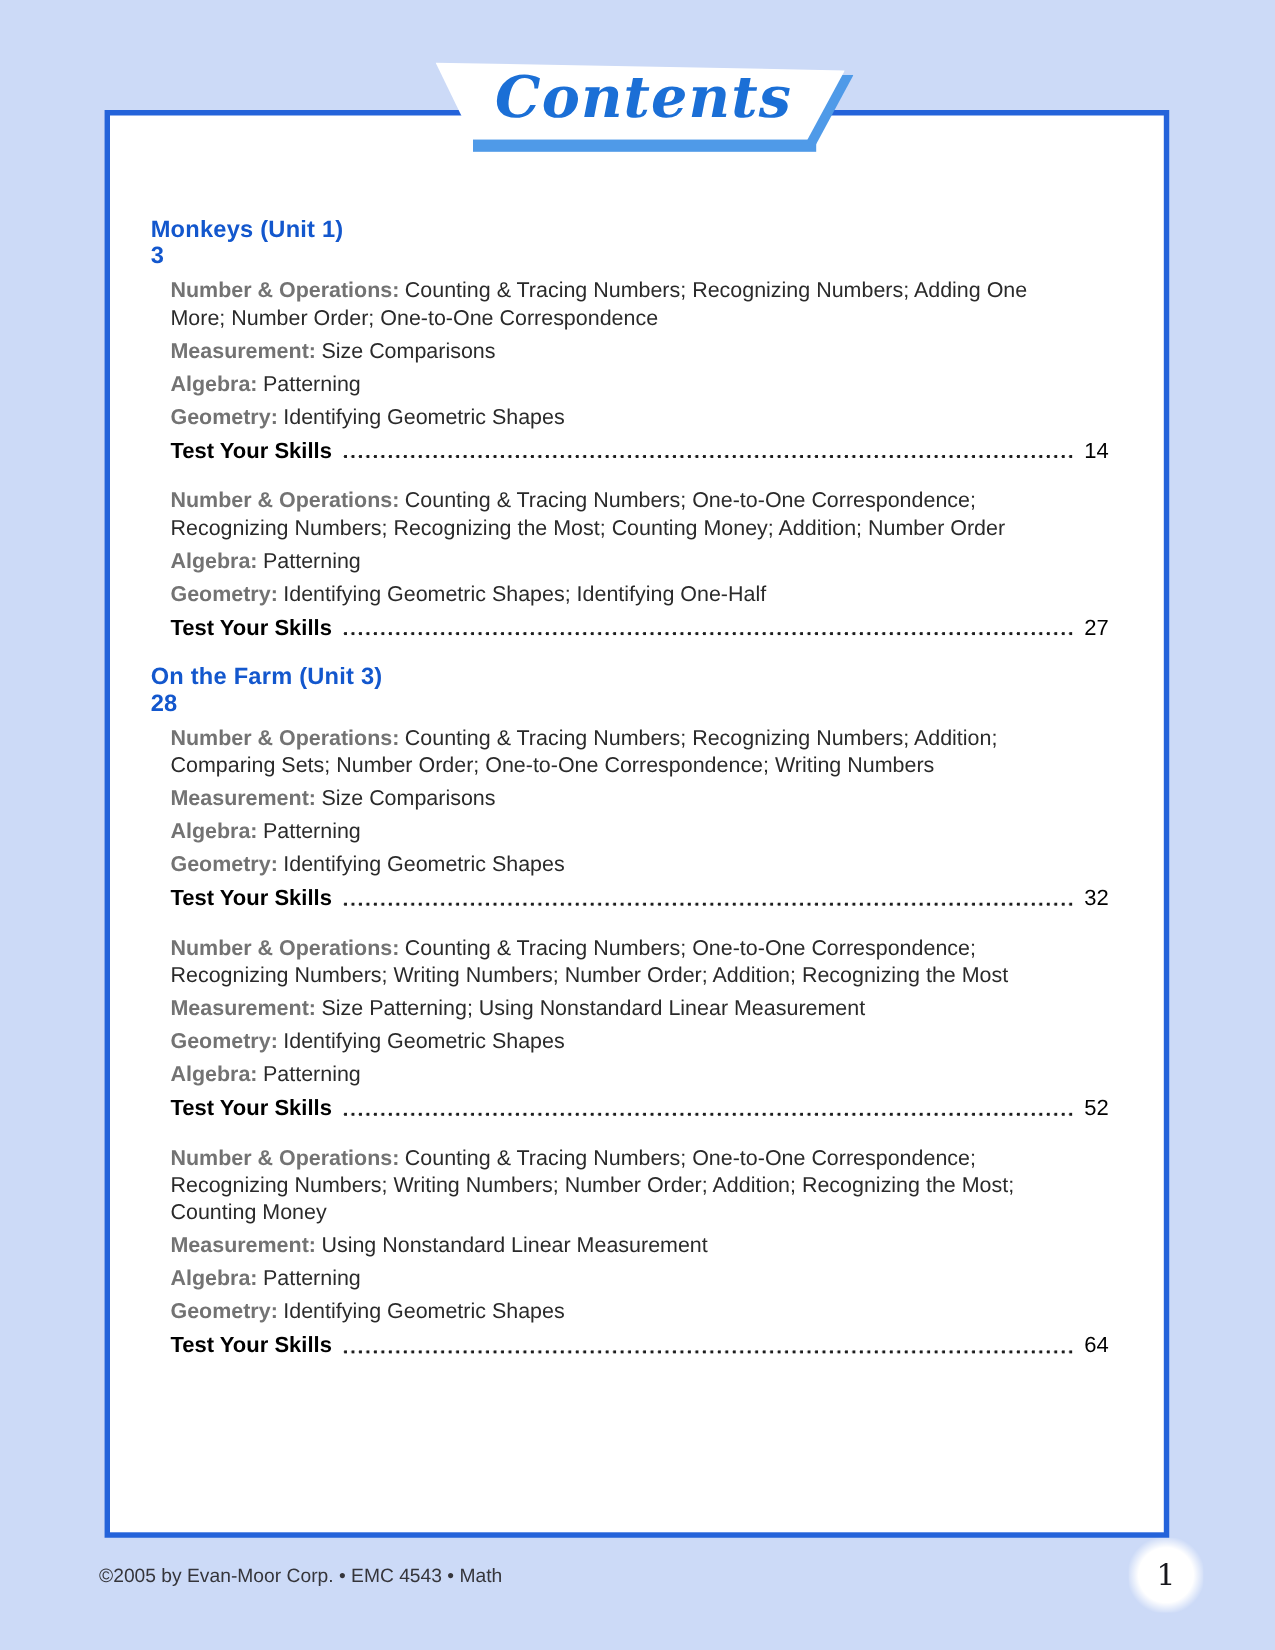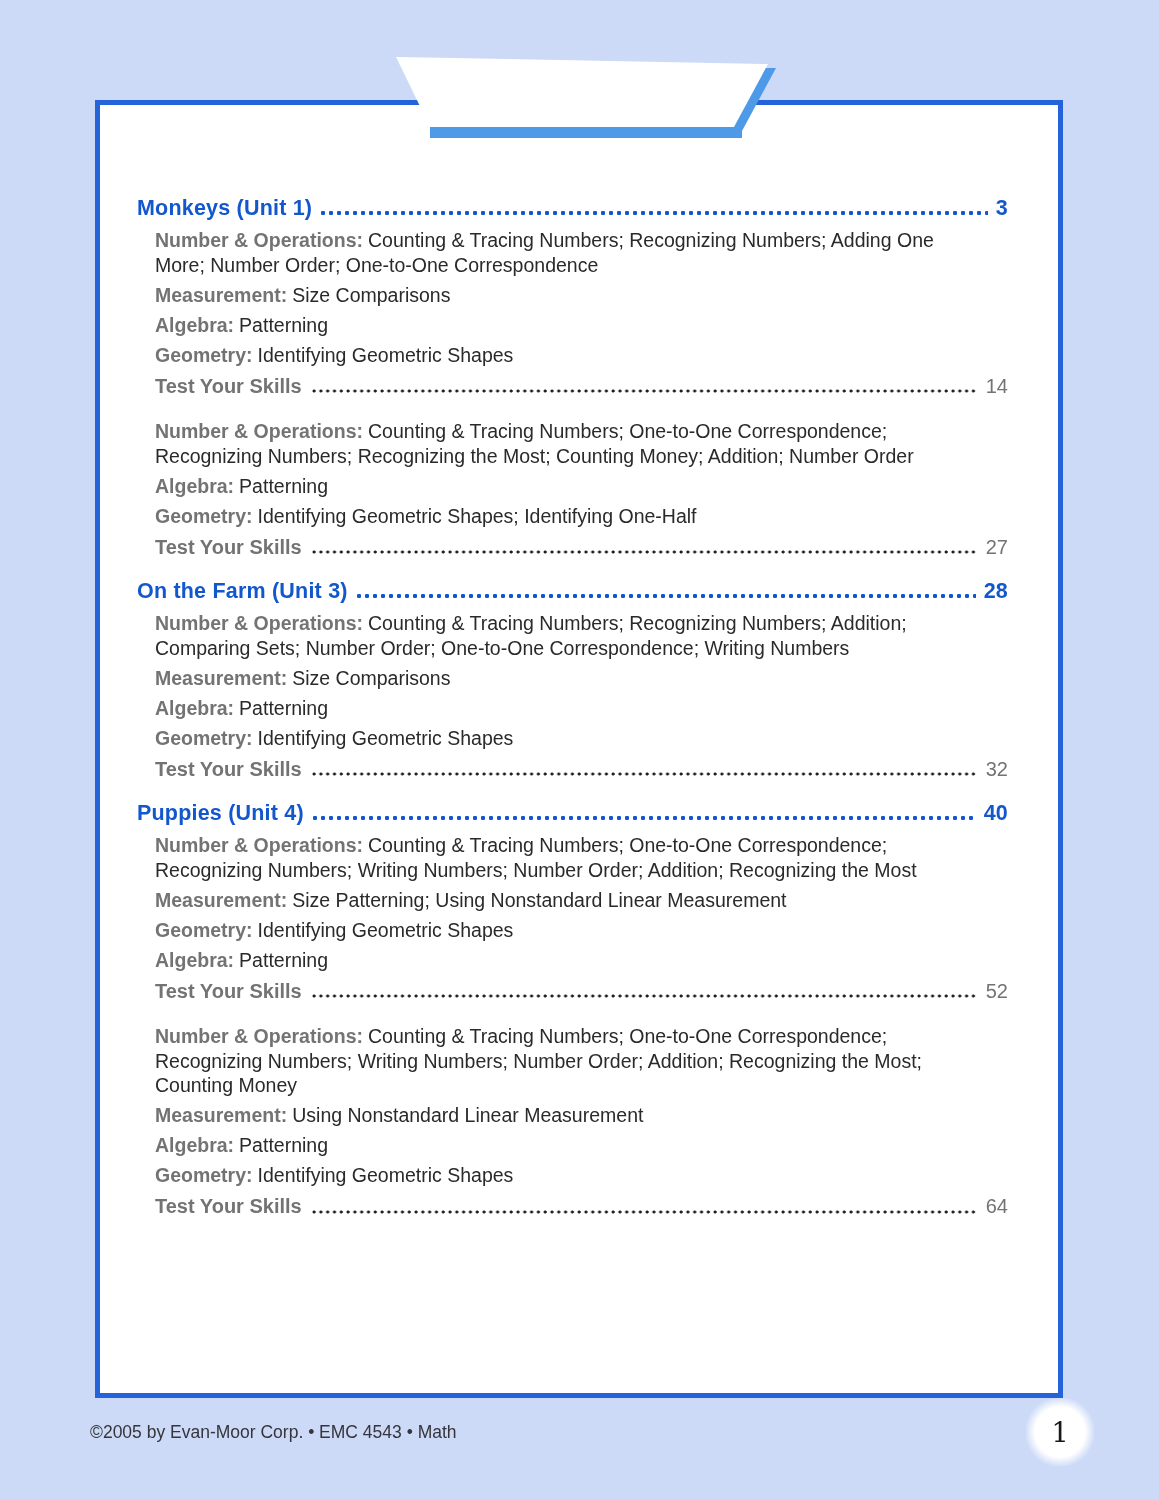--- a/index.html
+++ b/index.html
@@ -52,40 +52,41 @@
     padding:92px 50px 0 37px;
     box-sizing:border-box;
   }
   .unit{margin-bottom:21px;}
   .unit-heading{
     display:flex;align-items:flex-start;
     font-weight:bold;font-size:21.5px;line-height:22px;
     color:#1357cd;
     margin-bottom:9px;
     letter-spacing:.2px;
+    flex-direction:column;
   }
   .unit-heading .num{white-space:nowrap;}
   .leader{
     flex:1;align-self:flex-end;
     height:9px;margin:0 8px 2px 8px;
     background-image:radial-gradient(circle at 3px 5px,#1357cd 2px,rgba(0,0,0,0) 2.4px);
     background-size:8px 9px;background-repeat:repeat-x;
   }
   .entry{
     font-size:19.5px;line-height:24.5px;
     color:#2a2a2a;
     margin:5.5px 0 0 18px;
     max-width:812px;
   }
   .entry b{color:#737373;margin-right:5px;}
   .tys{
     display:flex;align-items:center;
     margin:6.5px 0 0 18px;
     font-size:20px;line-height:24.5px;
-    color:#737373;
+    color:#000000;
   }
   .tys .tys-label{font-weight:bold;}
   .tys .leader{
     margin:0 8px 3px 10px;height:8px;
     background-image:radial-gradient(circle at 2px 4px,#1d1d1d 1.4px,rgba(0,0,0,0) 1.7px);
     background-size:6.8px 8px;
   }
   .tys .num{font-weight:normal;white-space:nowrap;}
 
   
@@ -103,20 +104,21 @@
     font-size:27px;color:#17171c;
   }
 </style>
 </head>
 <body>
 
 <div class="banner">
   <div class="banner-bar"></div>
   <div class="banner-stripe"></div>
   <div class="banner-white"></div>
+  <div class="banner-title">Contents</div>
 </div>
 
 <div class="content-box">
   <div class="toc">
     <div>
   <div class="unit">
     <div class="unit-heading">
       <span class="title">Monkeys (Unit 1)</span>
       <span class="leader"></span>
       <span class="num">3</span>
@@ -190,25 +192,20 @@
   </div>
 </div>
     <div class="tys">
       <span class="tys-label">Test Your Skills</span>
       <span class="leader"></span>
       <span class="num">32</span>
     </div>
   </div>
 
   <div class="unit">
-    <div class="unit-heading">
-      <span class="title">Puppies (Unit 4)</span>
-      <span class="leader"></span>
-      <span class="num">40</span>
-    </div>
     <div>
   <div class="entry">
     <b>Number &amp; Operations:</b><span>Counting &amp; Tracing Numbers; One-to-One Correspondence; Recognizing Numbers; Writing Numbers; Number Order; Addition; Recognizing the Most</span>
   </div>
 
   <div class="entry">
     <b>Measurement:</b><span>Size Patterning; Using Nonstandard Linear Measurement</span>
   </div>
 
   <div class="entry">

